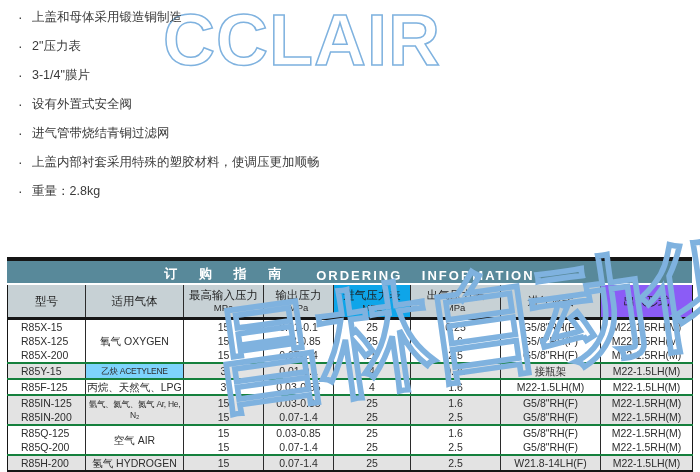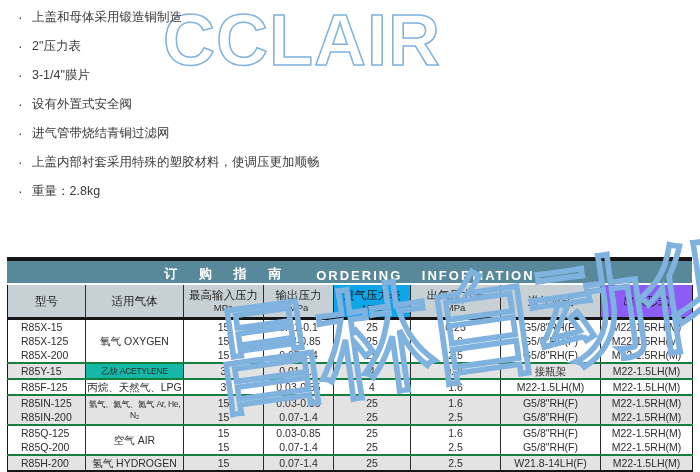--- a/index.html
+++ b/index.html
@@ -141,21 +141,21 @@
             <td class="model">R85X-200</td>
             <td>15</td>
             <td>0.07-1.4</td>
             <td>25</td>
             <td>2.5</td>
             <td>G5/8"RH(F)</td>
             <td>M22-1.5RH(M)</td>
           </tr>
           <tr class="group-start shade">
             <td class="model" style="background: rgb(227, 227, 227);">R85Y-15</td>
-            <td class="gas small" style="background: #14b8a6;">乙炔 ACETYLENE</td>
+            <td class="gas small" style="background: #7dd3fc;">乙炔 ACETYLENE</td>
             <td style="background: rgb(227, 227, 227);">3</td>
             <td style="background: rgb(227, 227, 227);">0.01-0.1</td>
             <td style="background: rgb(227, 227, 227);">4</td>
             <td style="background: rgb(227, 227, 227);">0.25</td>
             <td style="background: rgb(227, 227, 227);">接瓶架</td>
             <td style="background: rgb(227, 227, 227);">M22-1.5LH(M)</td>
           </tr>
           <tr class="group-start">
             <td class="model">R85F-125</td>
             <td class="gas">丙烷、天然气、LPG</td>

